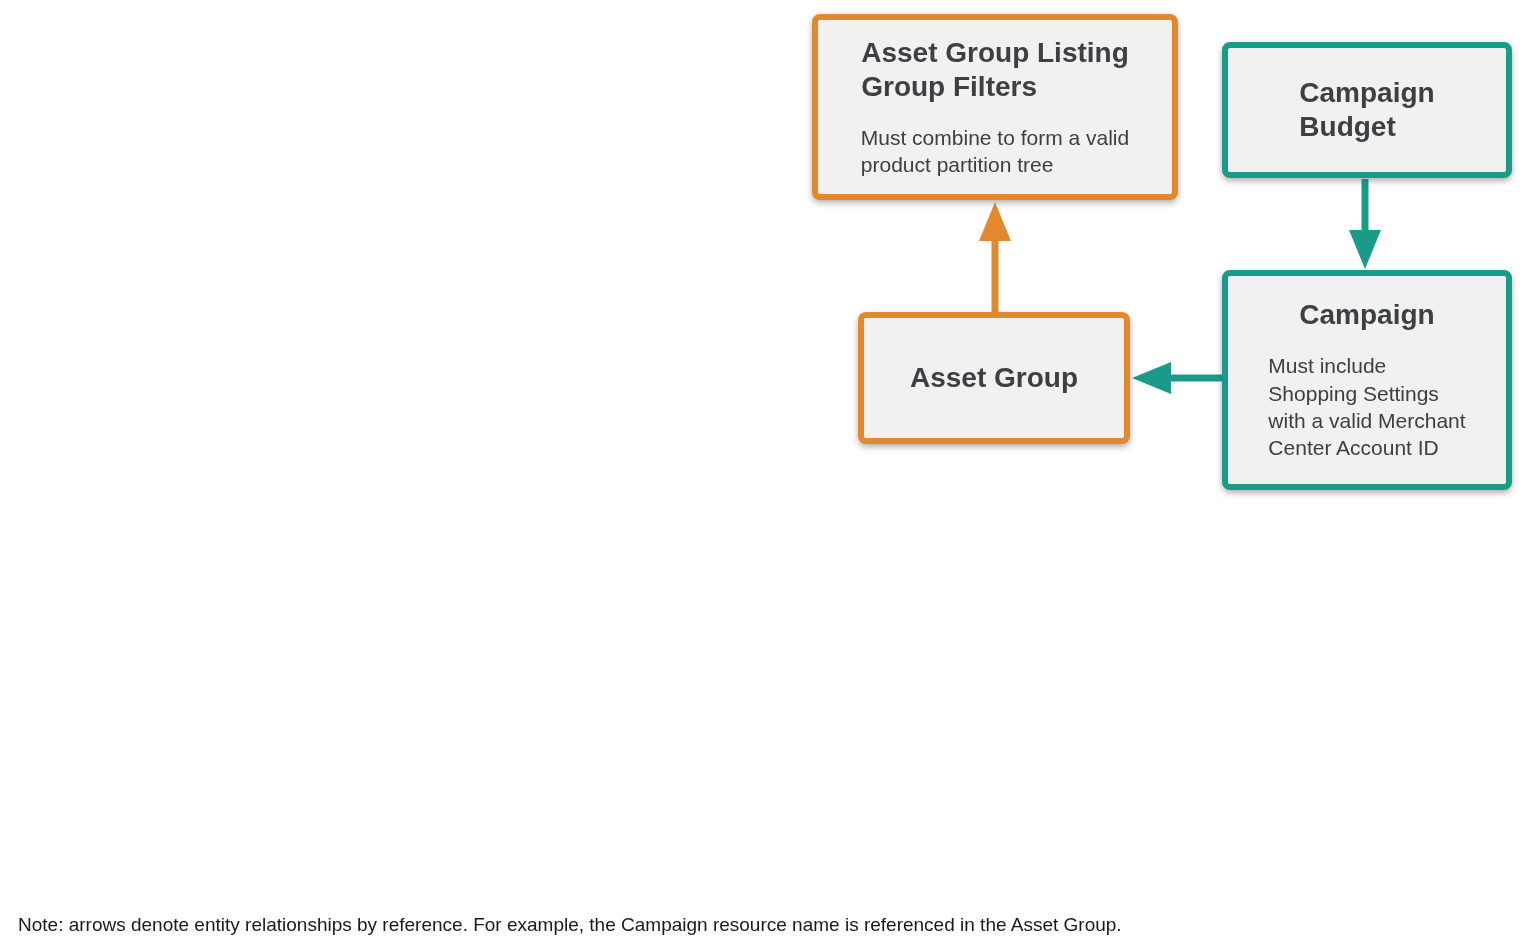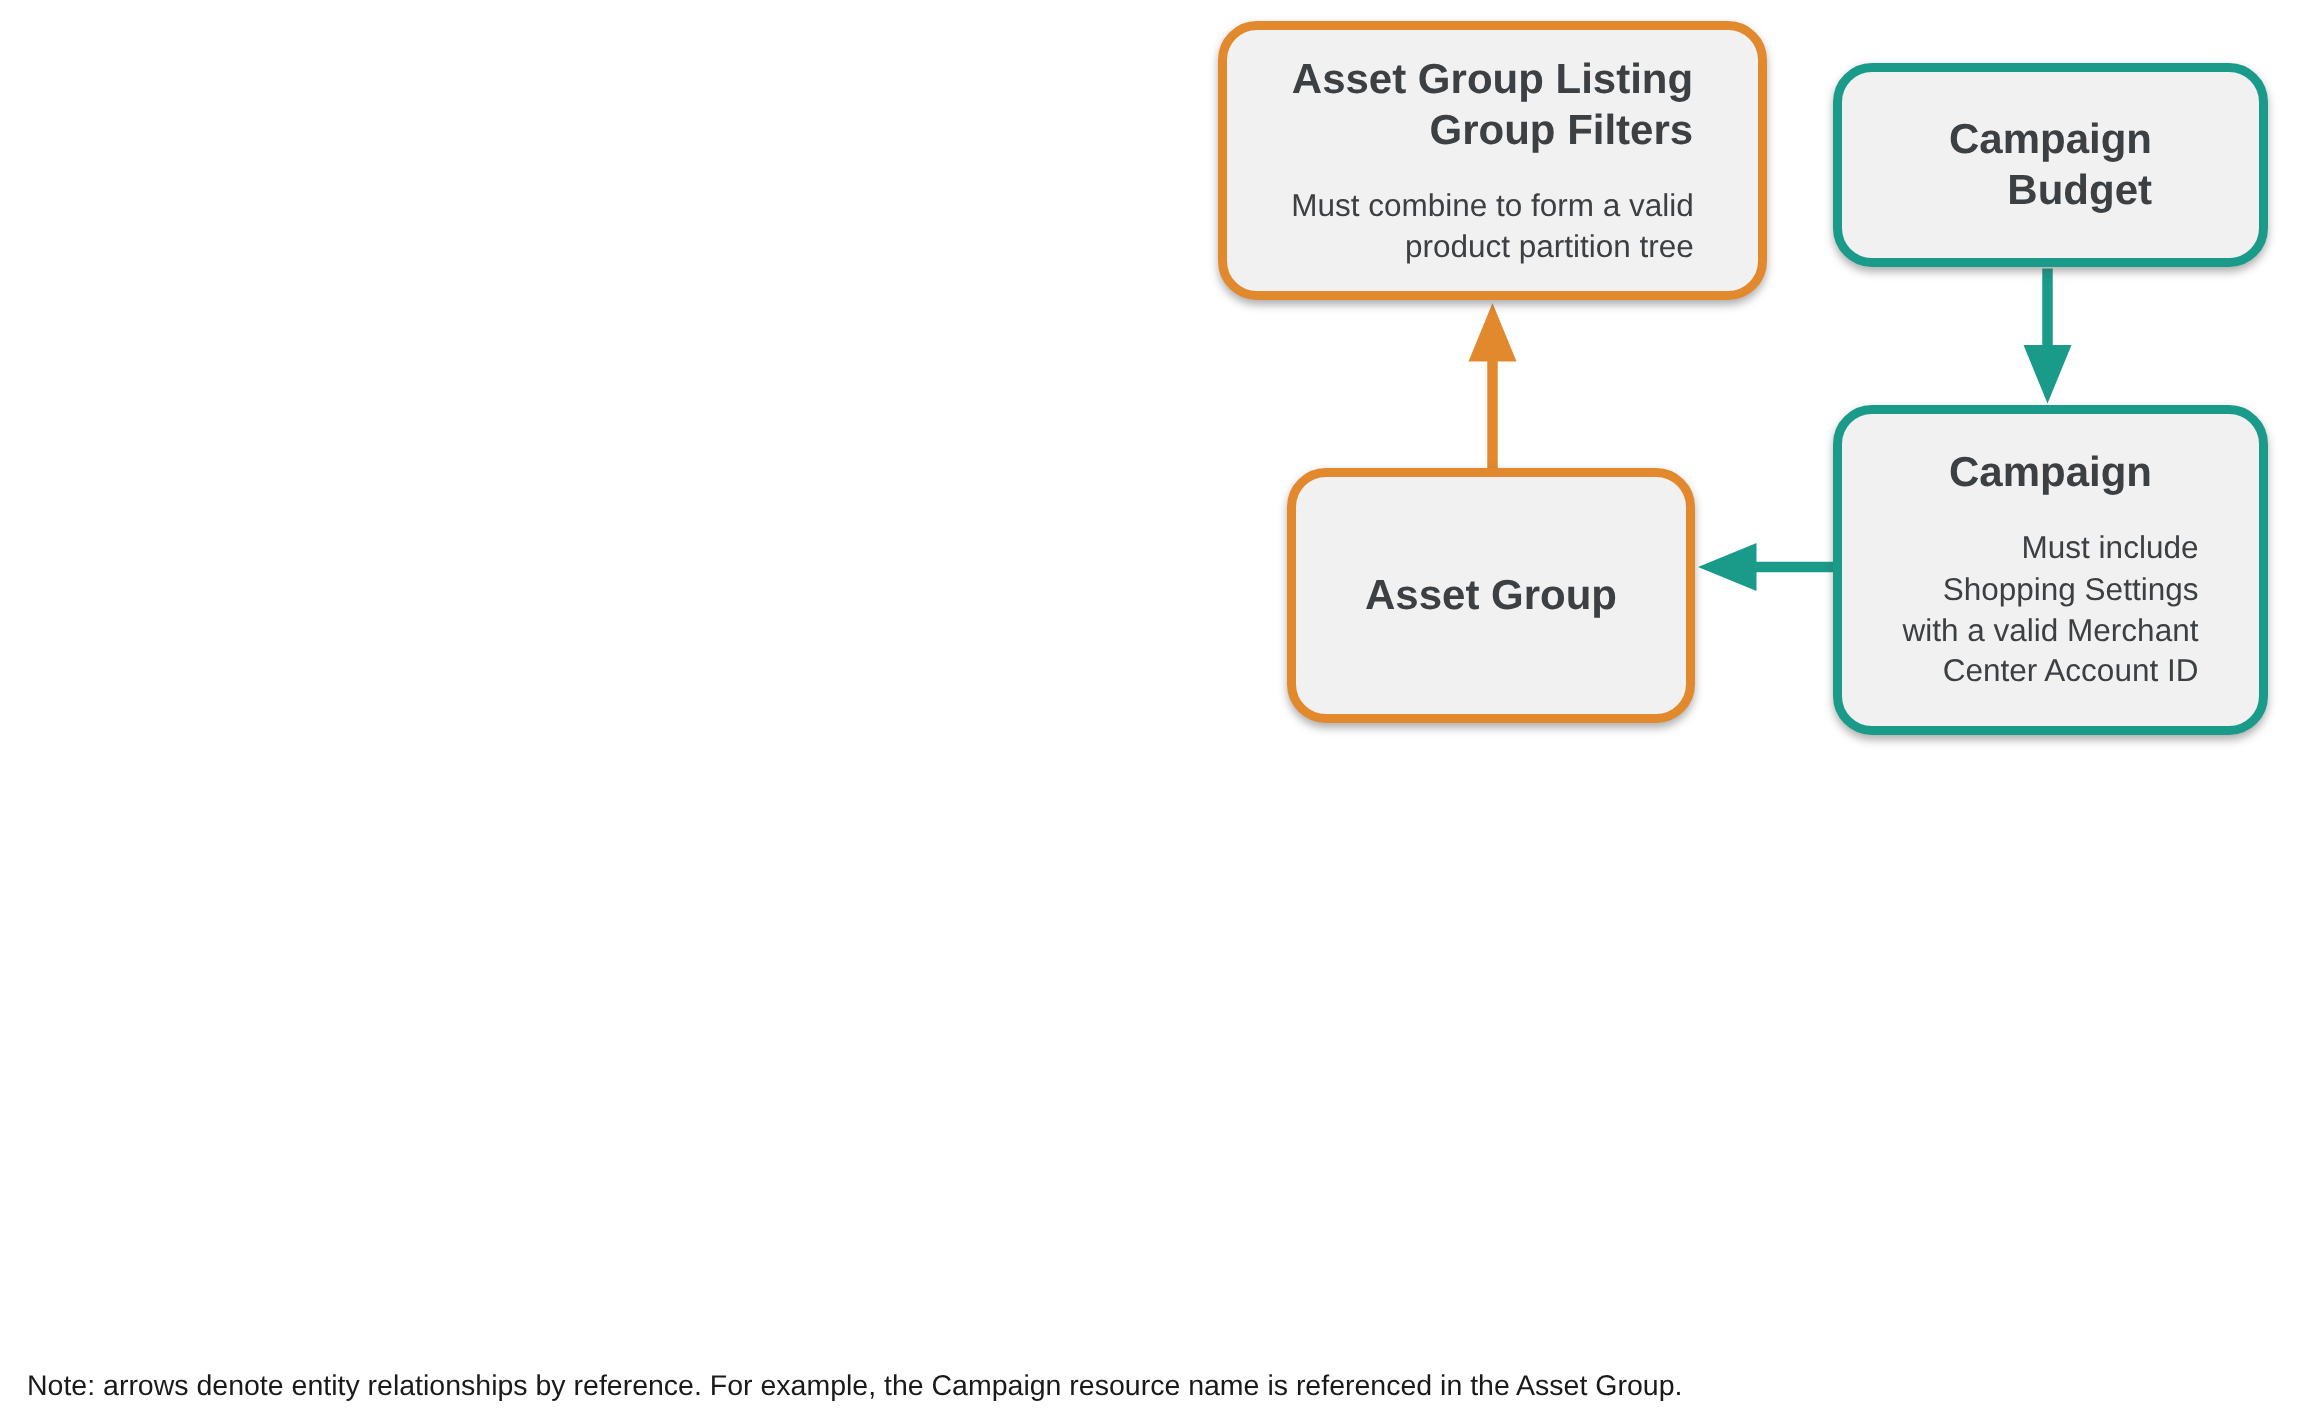--- a/index.html
+++ b/index.html
@@ -12,49 +12,49 @@
     position: relative;
     width: 1538px;
     height: 948px;
     background: #ffffff;
     overflow: hidden;
   }
   .node {
     position: absolute;
     box-sizing: border-box;
     background: var(--box-fill);
-    border-radius: 26px;
+    border-radius: 8px;
     border: 6px solid #999;
     box-shadow: 0 3px 6px rgba(80, 80, 80, 0.45);
     display: flex;
     flex-direction: column;
     align-items: center;
     justify-content: center;
-    text-align: right;
+    text-align: left;
     padding: 8px 10px;
   }
   .node.orange { border-color: var(--orange); }
   .node.teal   { border-color: var(--teal); }
   .node-title {
     font-weight: bold;
     font-size: 28px;
     line-height: 1.22;
     color: var(--title-text);
     white-space: pre-line;
   }
   .node-subtitle {
     font-size: 21px;
     line-height: 1.3;
     color: var(--subtitle-text);
     white-space: pre-line;
     margin-top: 20px;
   }
   #node-aglgf          { left: 812px;  top: 14px;  width: 366px; height: 186px; }
   #node-campaign-budget{ left: 1222px; top: 42px;  width: 290px; height: 136px; }
-  #node-asset-group    { left: 858px;  top: 312px; width: 272px; height: 170px; }
+  #node-asset-group    { left: 858px;  top: 312px; width: 272px; height: 132px; }
   #node-campaign       { left: 1222px; top: 270px; width: 290px; height: 220px; }
   #arrow-layer {
     position: absolute;
     left: 0; top: 0;
     width: 1538px;
     height: 948px;
     pointer-events: none;
   }
   .edge-orange line    { stroke: var(--orange); }
   .edge-orange polygon { fill: var(--orange); }

